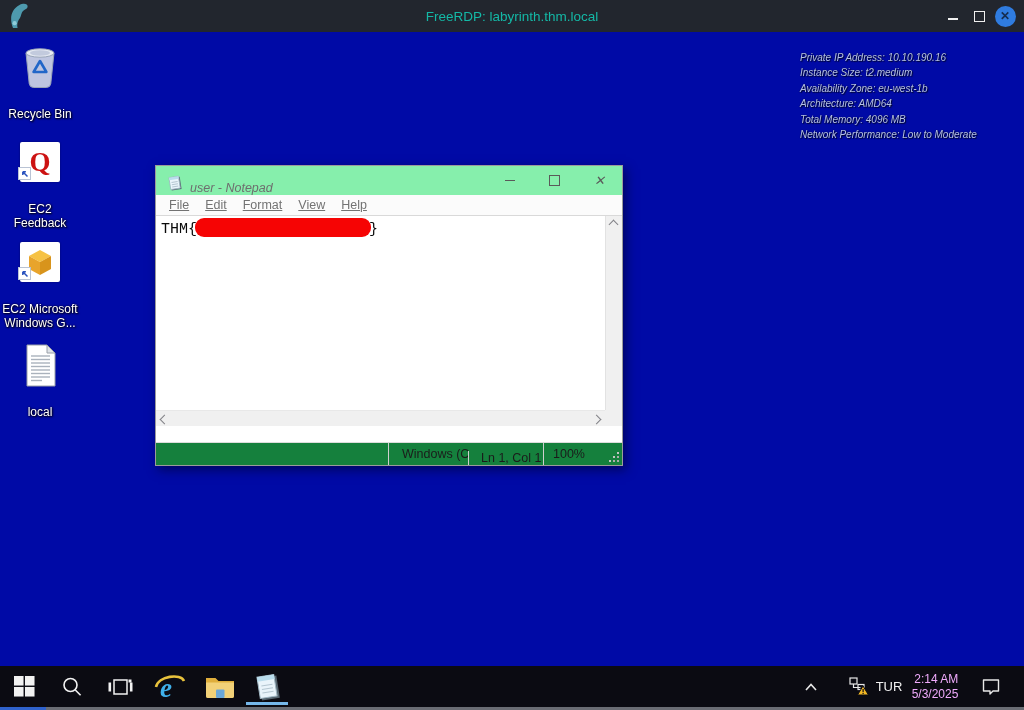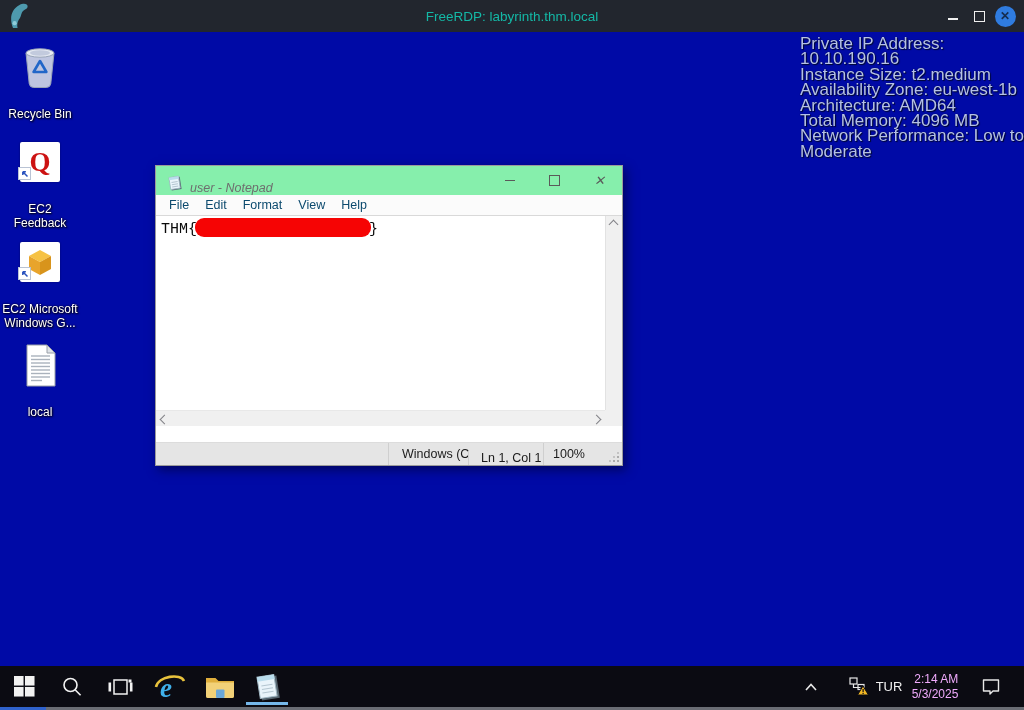--- a/index.html
+++ b/index.html
@@ -15,22 +15,22 @@
   .rdp-controls{position:absolute;right:6px;top:0;height:32px;display:flex;align-items:center;}
   .rdp-btn{width:26px;height:32px;display:flex;align-items:center;justify-content:center;}
   .rdp-min-glyph{width:10px;height:0;border-top:2px solid #f0f0f0;margin-top:6px;}
   .rdp-max-glyph{width:9px;height:9px;border:1.6px solid #f0f0f0;background:transparent;}
   .rdp-close-glyph{width:21px;height:21px;border-radius:50%;background:var(--c-close_button,#2f7ce0);
     color:#152c4e;font-size:12px;font-weight:bold;display:flex;align-items:center;justify-content:center;}
 
   
   .desktop{position:absolute;left:0;top:32px;width:1024px;height:634px;background:var(--c-desktop,#000aa6);}
 
-  .ec2info{position:absolute;left:800px;top:4px;color:var(--c-ec2_text,#b4c0e8);font-size:17px;
-    line-height:15.4px;text-shadow:1px 1px 1px #000830,0 0 1px #000830;}
+  .ec2info{position:absolute;left:800px;top:18px;color:var(--c-ec2_text,#b4c0e8);font-size:10px;
+    line-height:15.4px;text-shadow:1px 1px 1px #000830,0 0 1px #000830;font-style:italic;}
 
   .dicon{position:absolute;left:2px;width:76px;display:flex;flex-direction:column;align-items:center;}
   .dicon .art{position:relative;width:46px;height:46px;display:flex;align-items:center;justify-content:center;}
   .dicon .lbl{margin-top:17px;color:#fff;font-size:12px;text-align:center;line-height:14px;
     text-shadow:1px 1px 2px #000,0 0 2px #000;max-width:76px;}
   .whitebox{width:40px;height:40px;background:#fff;border-radius:2px;box-shadow:0 0 2px rgba(0,0,0,.4);
     display:flex;align-items:center;justify-content:center;position:relative;}
   .qletter{font-family:"Liberation Serif",serif;font-weight:bold;font-size:27px;color:#cc1212;line-height:1;}
   .scbadge{position:absolute;left:-2px;bottom:-2px;}
 
@@ -39,36 +39,36 @@
     border:1px solid #9b9b9b;box-sizing:border-box;box-shadow:3px 4px 10px rgba(0,0,25,.5);}
   .np-titlebar{position:relative;height:29px;background:#86efac;display:flex;align-items:flex-end;font-style:italic;}
   .np-ticon{margin-left:11px;}
   .np-title{margin-left:7px;font-size:12.5px;color:#6e6e6e;}
   .np-controls{position:absolute;right:0;top:0;height:29px;display:flex;}
   .np-btn{width:45px;height:29px;display:flex;align-items:center;justify-content:center;color:#5a5a5a;}
   .np-min-g{width:10px;height:0;border-top:1px solid #5a5a5a;}
   .np-max-g{width:9px;height:9px;border:1px solid #5a5a5a;}
   .np-close-g{font-size:13px;color:#5a5a5a;}
   .np-menubar{height:20px;background:#fbfbfb;display:flex;align-items:center;padding-left:5px;}
-  .np-menu{padding:0 8px;font-size:12.5px;color:#0c4a6e;}
+  .np-menu{padding:0 8px;font-size:12.5px;color:#737373;text-decoration:underline;}
   .np-body{position:relative;height:211px;border-top:1px solid #d9d9d9;box-sizing:border-box;}
   .np-text{position:absolute;left:0;top:0;right:17px;bottom:0;background:#fff;overflow:hidden;
     font-family:"Liberation Mono","DejaVu Sans Mono",monospace;font-size:15px;color:#0a0a0a;
     padding:2px 0 0 5px;white-space:nowrap;cursor:text;}
   .redaction{display:inline-block;width:176px;height:19px;background:var(--c-redaction,#f60404);
     border-radius:9px;vertical-align:-4px;margin:0 -2px 0 -2px;}
   .np-vscroll{position:absolute;right:0;top:0;bottom:0;width:17px;background:#f0f0f0;border-left:1px solid #e2e2e2;box-sizing:border-box;}
   .np-hscroll{position:absolute;left:0;right:17px;bottom:0;height:16px;background:#f0f0f0;border-top:1px solid #e8e8e8;box-sizing:border-box;}
   .np-corner{position:absolute;right:0;bottom:0;width:17px;height:16px;background:#f0f0f0;}
   .chev{display:inline-block;width:6px;height:6px;border-right:1.6px solid #828287;border-bottom:1.6px solid #828287;}
   .chev-up{transform:rotate(-135deg);}  .chev-down{transform:rotate(45deg);}
   .chev-left{transform:rotate(135deg);} .chev-right{transform:rotate(-45deg);}
   .vs-up{position:absolute;top:5px;left:4px;}   .vs-down{position:absolute;bottom:3px;left:4px;}
   .hs-left{position:absolute;left:5px;top:5px;} .hs-right{position:absolute;right:5px;top:5px;}
-  .np-status{position:relative;height:23px;background:#e5e5e5;border-top:1px solid #dcdcdc;box-sizing:border-box;
+  .np-status{position:relative;height:23px;background:#15803d;border-top:1px solid #dcdcdc;box-sizing:border-box;
     font-size:12.5px;color:#1b1b1b;text-align:right;}
   .st-seg{position:absolute;top:0;bottom:0;border-left:1px solid #cfcfcf;display:flex;align-items:center;overflow:hidden;white-space:nowrap;}
   .seg-enc{left:232px;width:80px;padding-left:13px;}
   .seg-cur{left:312px;width:75px;padding-left:12px;box-sizing:content-box;margin-top:8px;}
   .seg-zoom{left:387px;right:15px;padding-left:9px;}
   .grip{position:absolute;right:3px;bottom:3px;width:2px;height:2px;background:#ababab;
     box-shadow:0 -4px #ababab,0 -8px #c4c4c4,-4px 0 #ababab,-4px -4px #c4c4c4,-8px 0 #c4c4c4;}
 
   
   .taskbar{position:absolute;left:0;top:666px;width:1024px;height:44px;background:var(--c-taskbar,#0b0b12);}

